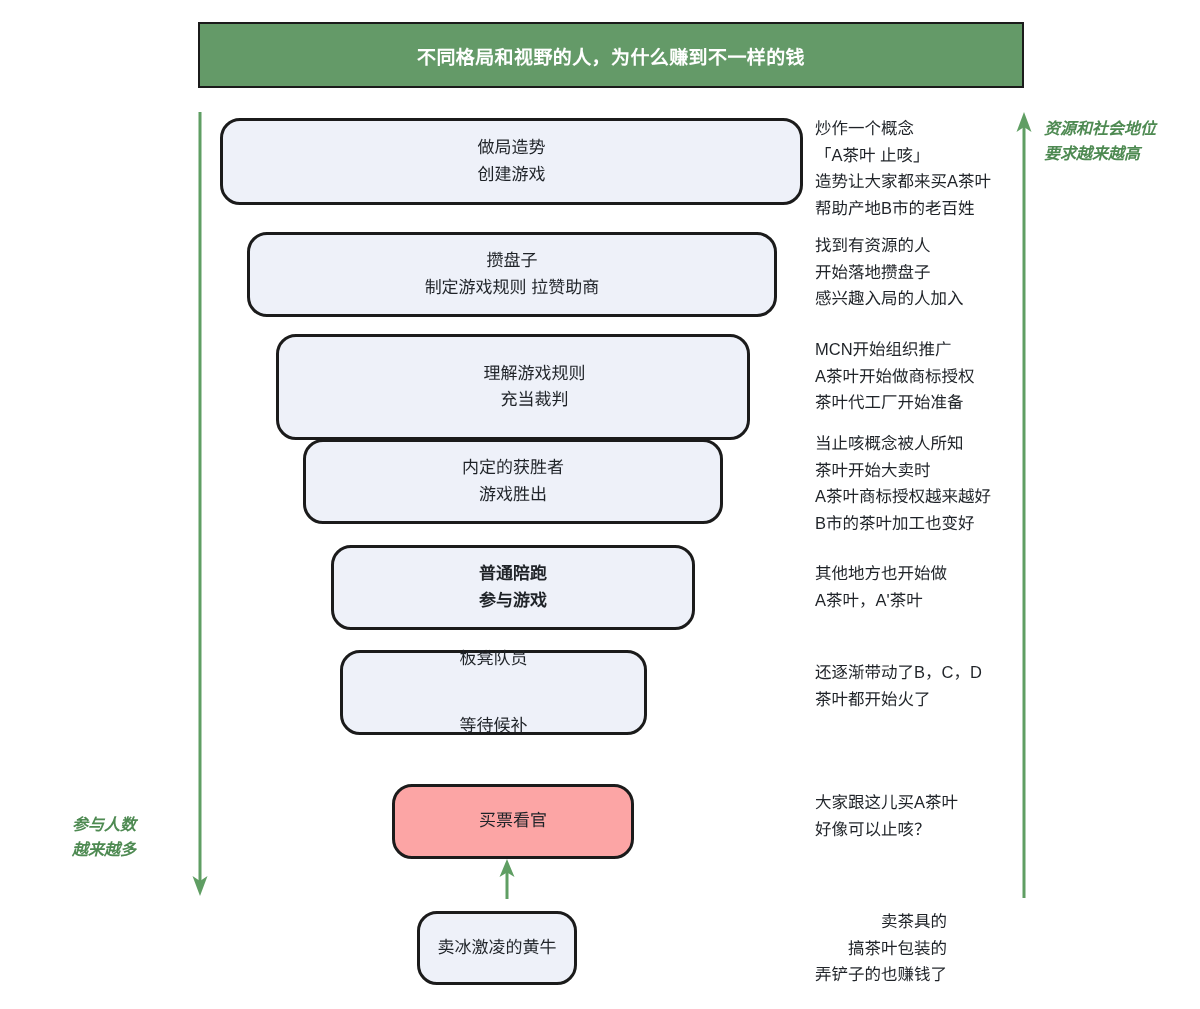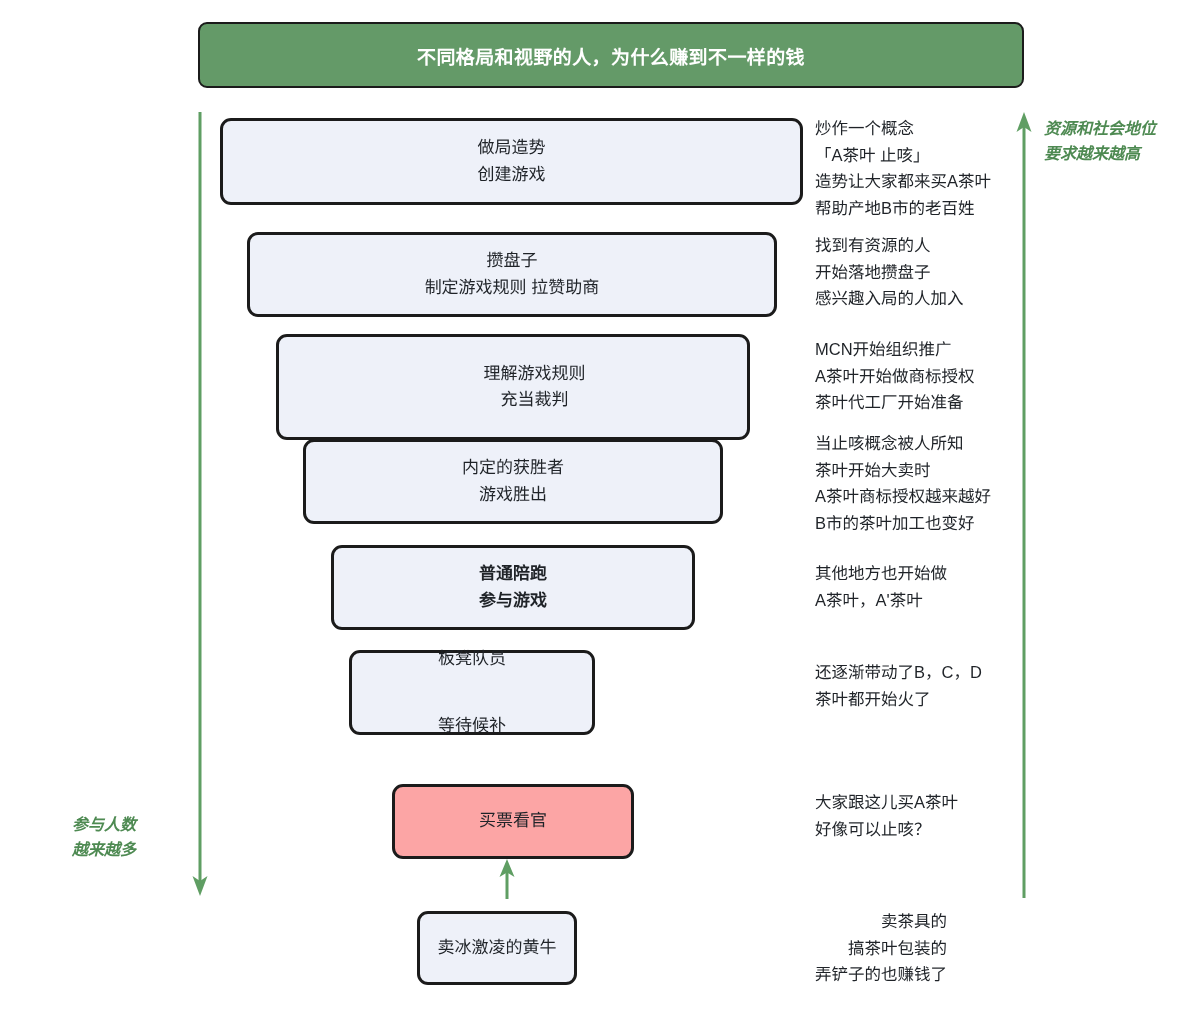--- a/index.html
+++ b/index.html
@@ -21,40 +21,40 @@
   
   #header-banner {
     position: absolute;
     left: 198px;
     top: 22px;
     width: 826px;
     height: 66px;
     box-sizing: border-box;
     background: #649a68;
     border: 2px solid #1b1b1b;
-    border-radius: 9px;
+    border-radius: 0;
     display: flex;
     align-items: center;
     justify-content: center;
   }
   #header-banner .title-text {
     color: #ffffff;
     font-size: 19px;
     font-weight: bold;
     letter-spacing: .4px;
     white-space: nowrap;
   }
 
   
   .stage-box {
     position: absolute;
     box-sizing: border-box;
     background: #eef1f9;
     border: 3px solid #1b1b1b;
-    border-radius: 11px;
+    border-radius: 20px;
     display: flex;
     flex-direction: column;
     align-items: center;
     justify-content: center;
     line-height: 1.55;
   }
   .stage-box.accent {
     background: #fca5a5;
   }
   .stage-box .stage-line {
@@ -140,21 +140,21 @@
 <div class="stage-box" style="left:303px; top:439px; width:420px; height:85px;">
   <span class="stage-line">内定的获胜者</span>
   <span class="stage-line">游戏胜出</span>
 </div>
 
 <div class="stage-box" style="left:331px; top:545px; width:364px; height:85px;font-weight:bold;">
   <span class="stage-line">普通陪跑</span>
   <span class="stage-line">参与游戏</span>
 </div>
 
-<div class="stage-box" style="left:349px; top:650px; width:246px; height:85px;gap:40px;">
+<div class="stage-box" style="left:340px; top:650px; width:307px; height:85px;gap:40px;">
   <span class="stage-line">板凳队员</span>
   <span class="stage-line">等待候补</span>
 </div>
 
 <div class="stage-box accent" style="left:392px; top:784px; width:242px; height:75px;">
   <span class="stage-line">买票看官</span>
 </div>
 
 <svg id="arrow-up-small" class="arrow-svg" width="24" height="42" viewBox="0 0 24 42" aria-hidden="true">
   <line x1="12" y1="41" x2="12" y2="12" stroke="#5f9e63" stroke-width="3"></line>

